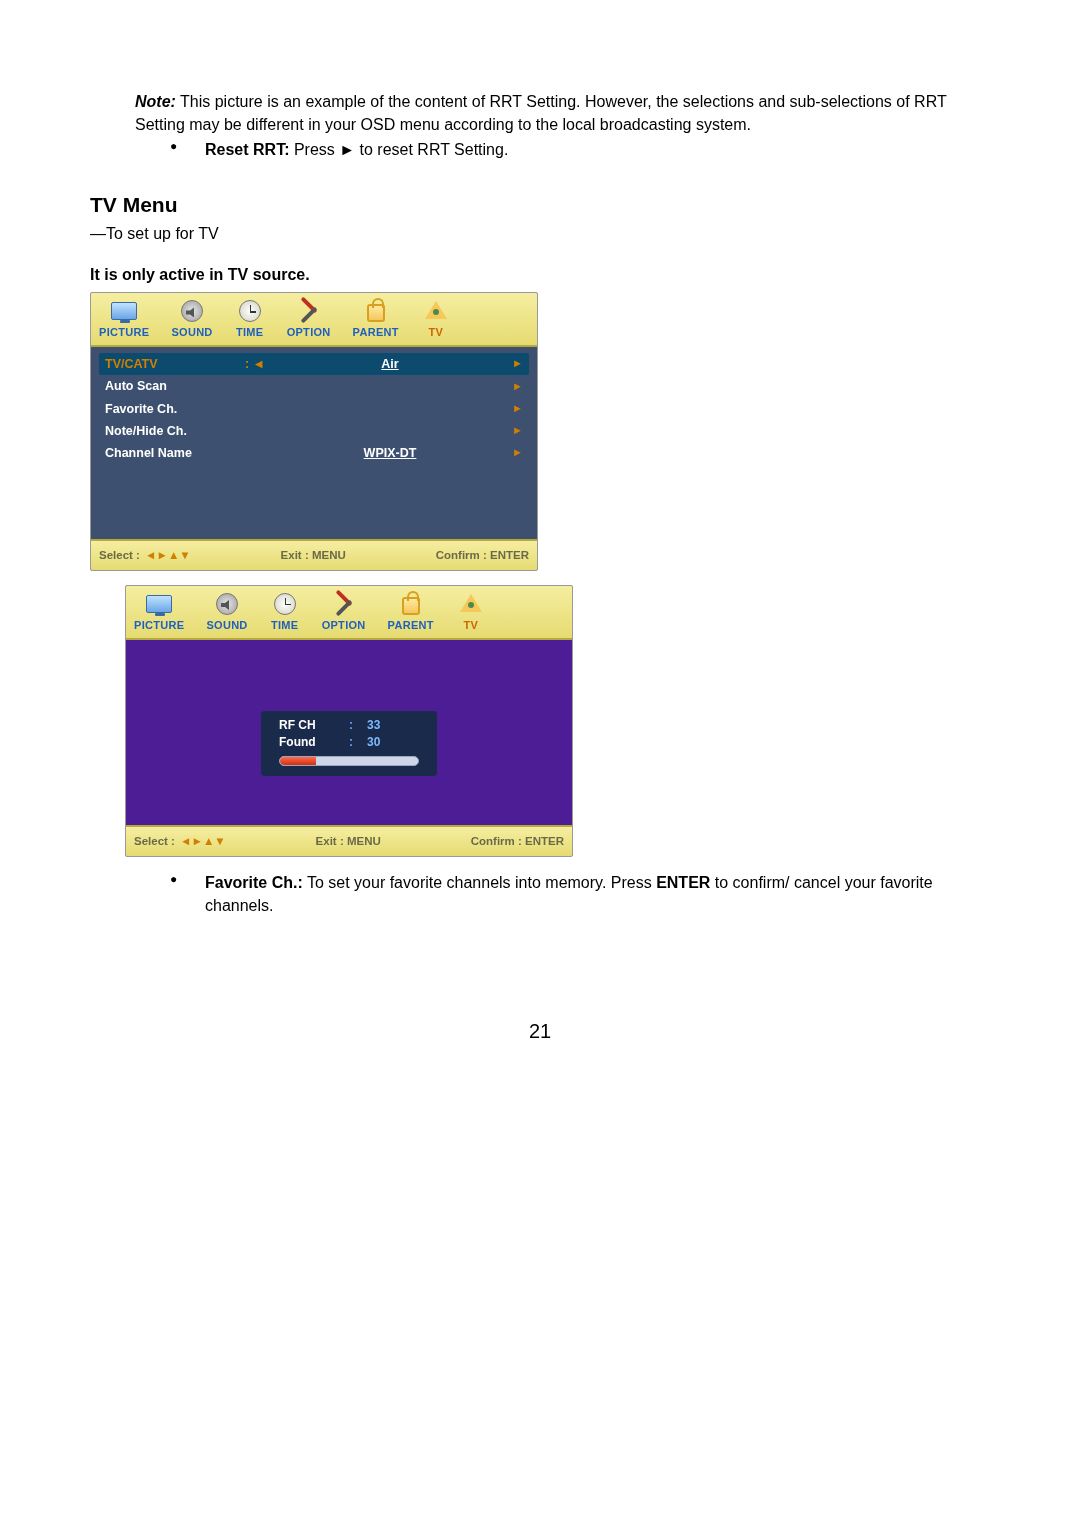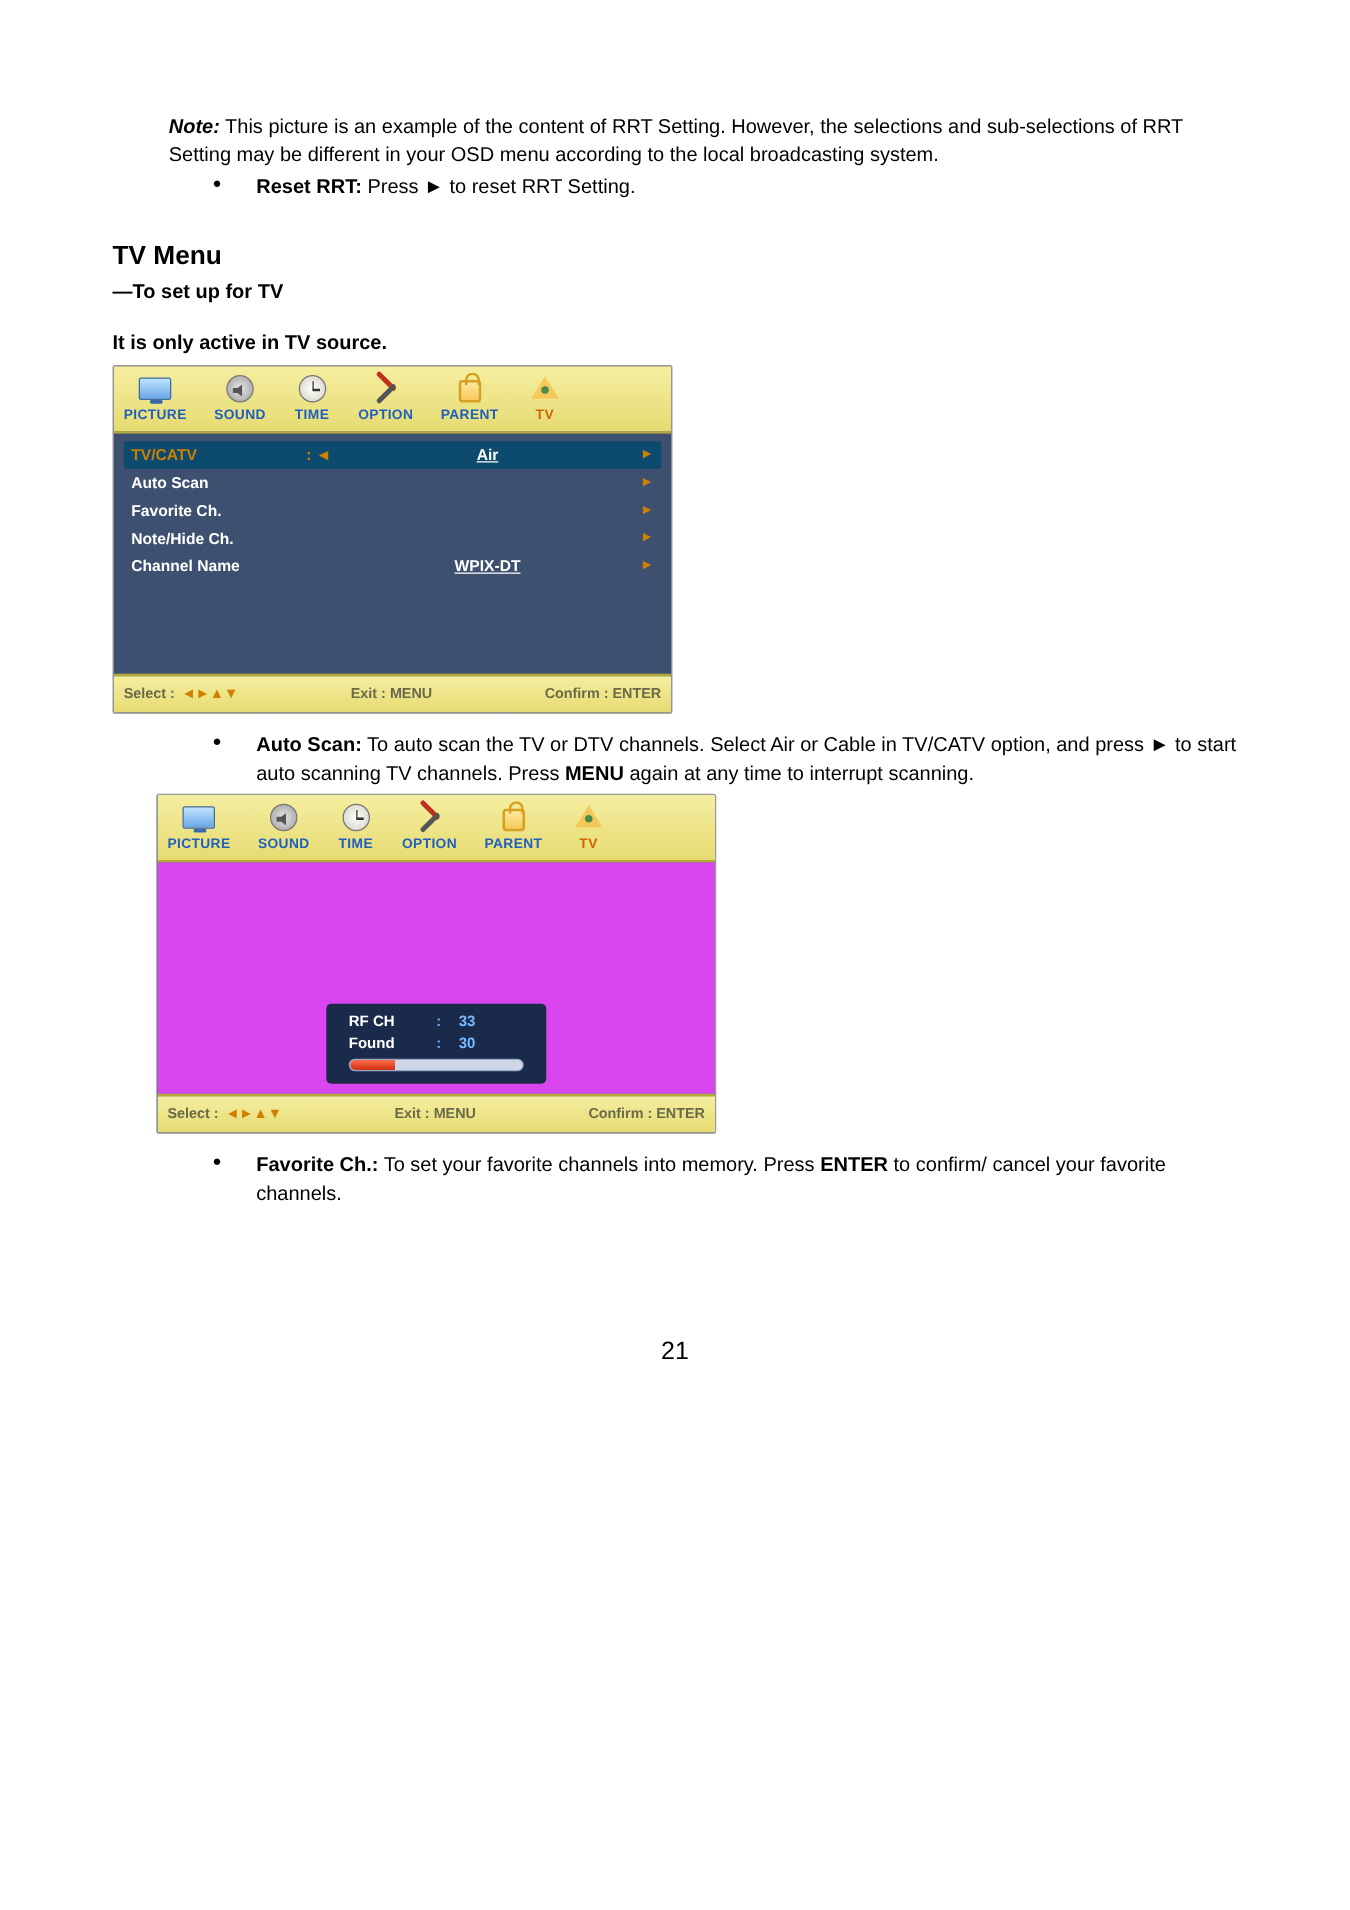--- a/index.html
+++ b/index.html
@@ -15,21 +15,21 @@
     }
     .indent { margin-left: 45px; }
     .note-line { margin: 0 0 2px 0; }
     .note-bold { font-style: italic; font-weight: bold; }
     ul.bullets { list-style: none; padding-left: 0; margin: 0; }
     ul.bullets > li { position: relative; padding-left: 35px; margin-bottom: 2px; }
     ul.bullets > li::before {
       content: "●"; position: absolute; left: 0; top: 0; font-size: 12px;
     }
     .section-title { font-size: 21px; font-weight: bold; margin-top: 28px; }
-    .subtitle { font-weight: bold; margin-top: 2px; }
+    .subtitle { font-weight: normal; margin-top: 2px; }
     .active-note { font-weight: bold; margin-top: 18px; margin-bottom: 6px; }
 
     
     .osd {
       width: 448px; margin-top: 4px; margin-bottom: 14px;
       border: 1px solid #9a9a9a;
       background: #5d6981;
       border-radius: 2px;
       font-size: 12px;
       overflow: hidden;
@@ -57,21 +57,21 @@
     .osd-footer {
       background: linear-gradient(#f5eea0, #e6db72);
       border-top: 2px solid #b5a93c;
       padding: 6px 8px; display:flex; justify-content:space-between;
       font-size:11.5px; font-weight:bold; color:#6a6a4a;
     }
     .osd-footer .selarrows { color:#d08000; margin-left:2px; }
     .osd-footer span { white-space:nowrap; }
 
     
-    .scan-body { padding: 30px 8px 8px 8px; min-height:185px; background:#d946ef; display:flex; flex-direction:column; align-items:center; justify-content:flex-end; }
+    .scan-body { padding: 30px 8px 8px 8px; min-height:185px; background:#4c1d95; display:flex; flex-direction:column; align-items:center; justify-content:center; }
     .scan-box { background:#1a2a4a; padding:6px 18px 10px 18px; border-radius:4px; }
     .scan-line { display:flex; color:#fff; font-weight:bold; font-size:12px; }
     .scan-line .k { width:70px; }
     .scan-line .c { width:18px; color:#6aa6ff; }
     .scan-line .v { color:#7abaff; width:40px; text-align:left; }
     .progress-outer { width:140px; height:10px; background:#cfd6e8; border-radius:5px; margin-top:4px; overflow:hidden; border:1px solid #97a7c5; }
     .progress-inner { height:100%; width:26%; background:linear-gradient(#ff6b4a,#d03010); border-radius:5px 0 0 5px; }
 
     .page-num { text-align:center; font-size:20px; margin-top:100px; }
 
@@ -193,23 +193,20 @@
   <div class="osd-footer">
     <span>
       <span>Select :</span><span class="selarrows"> ◄►▲▼</span>
     </span>
     <span>Exit : MENU</span>
     <span>Confirm : ENTER</span>
   </div>
 </div>
 
 <ul class="bullets" style="margin-left:80px;">
-  <li>
-    <span class="strong">Auto Scan:</span><span> To auto scan the TV or DTV channels. Select Air or Cable in TV/CATV option, and press ► to start auto scanning TV channels. Press </span><span class="strong">MENU</span><span> again at any time to interrupt scanning.</span>
-  </li>
 </ul>
 
 <div class="osd" style="margin-left:35px;">
   <div class="osd-header">
     <div class="osd-tab">
       <div class="icon">
           <div class="ic-picture"></div>
         </div>
       <div class="lbl">PICTURE</div>
     </div>

